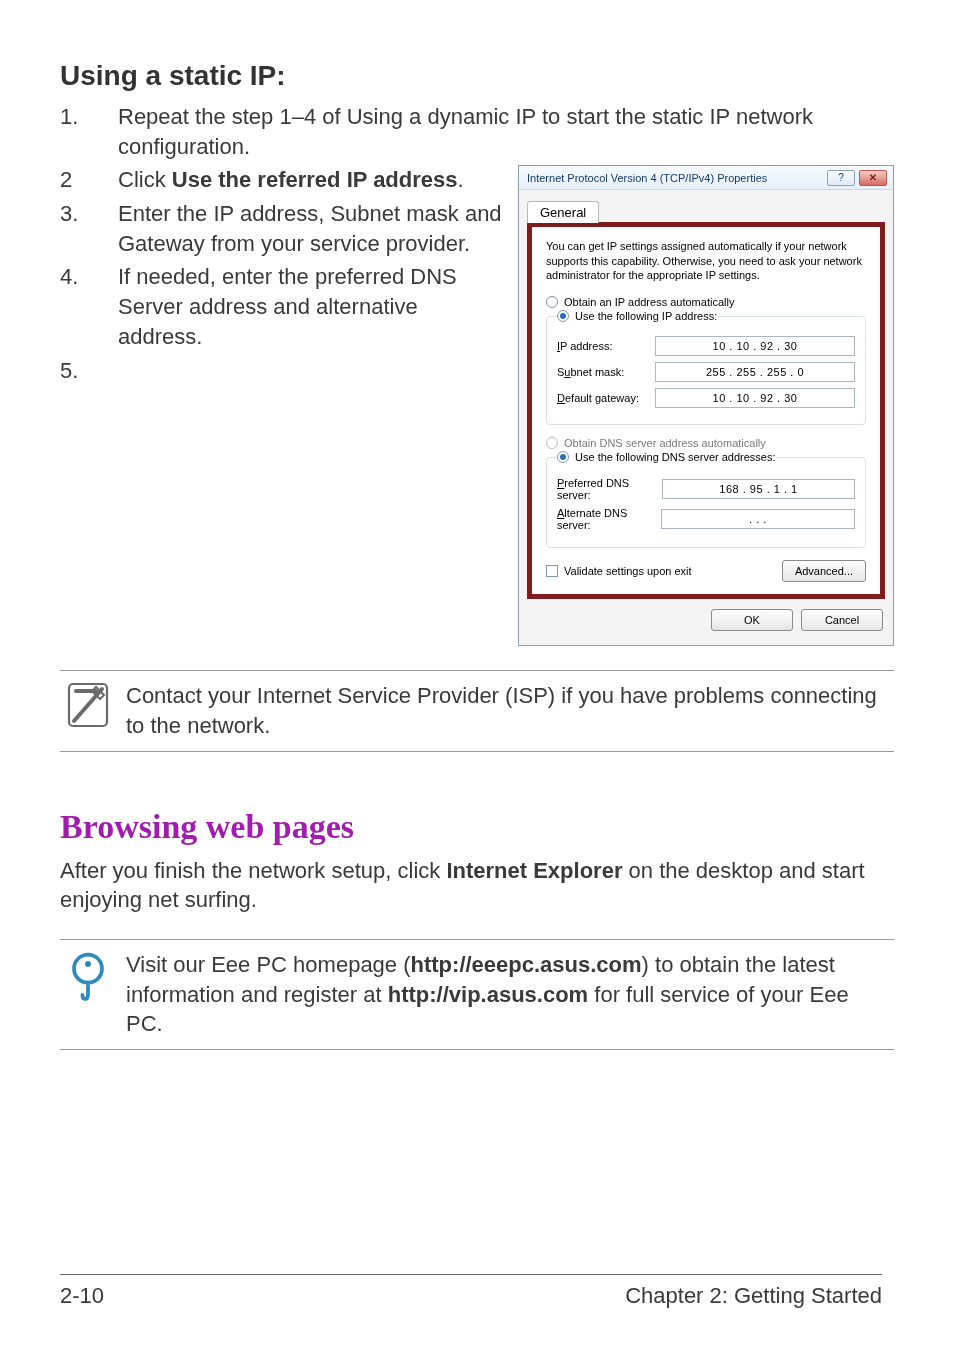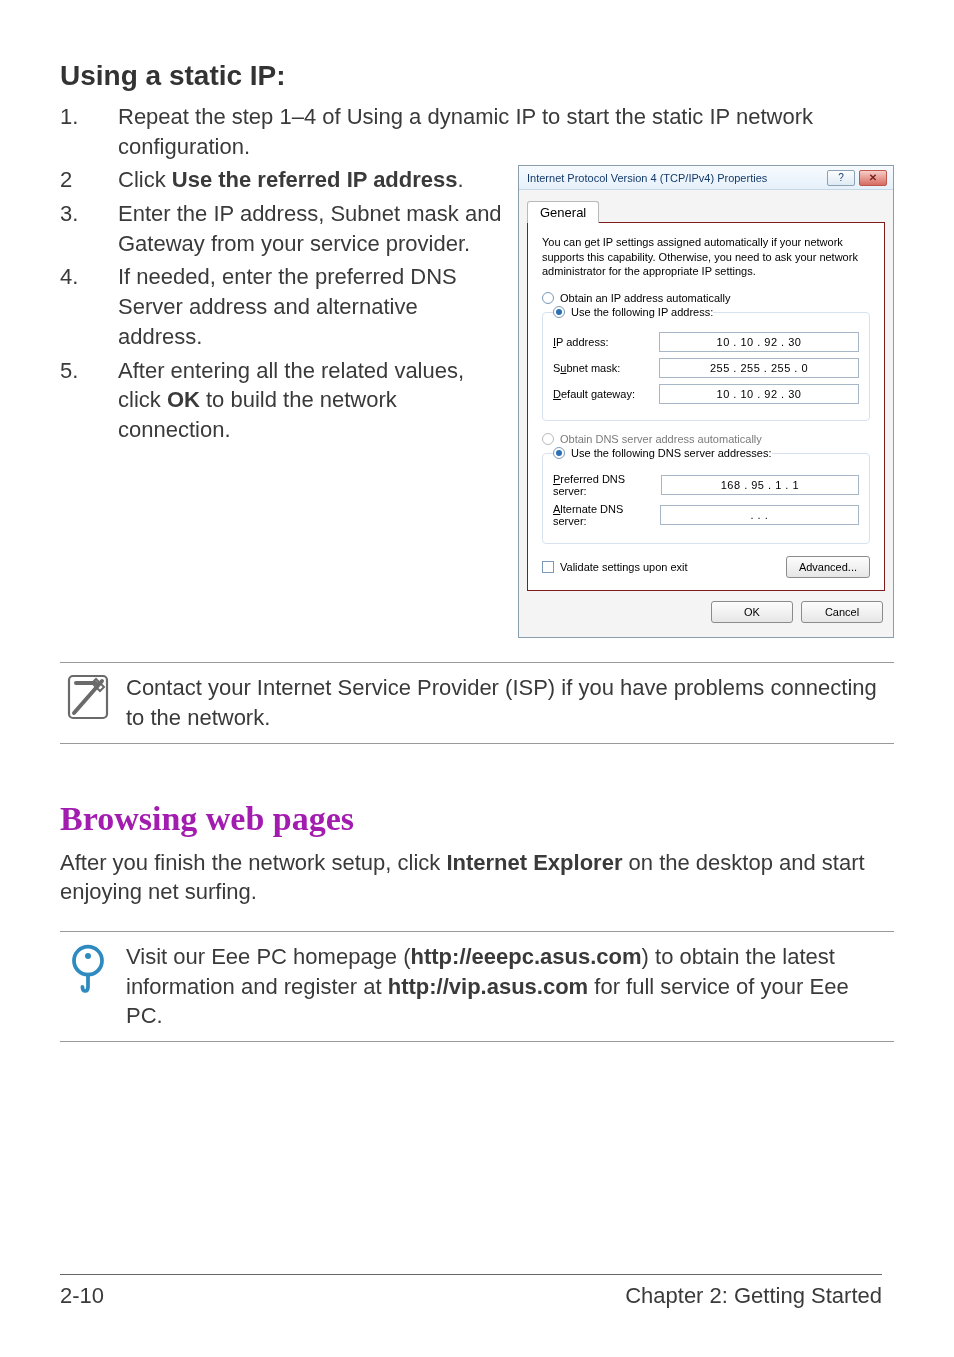--- a/index.html
+++ b/index.html
@@ -111,21 +111,21 @@
     border: 1px solid #b9b9b9;
     border-bottom: none;
     border-radius: 3px 3px 0 0;
     padding: 3px 12px;
     font-size: 13px;
     position: relative; top: 1px;
   }
   .panel {
     margin: 0 8px;
     background: #fff;
-    border: 1px solid #7f1d1d;
+    border: 5px solid #7f1d1d;
     padding: 12px 14px 12px 14px;
   }
   .desc { font-size: 11px; line-height: 1.3; margin-bottom: 14px; }
   .radio-row {
     display: flex; align-items: center; gap: 6px; margin: 4px 0;
   }
   .radio {
     width: 12px; height: 12px; border: 1px solid #7a98b8; border-radius: 50%;
     display: inline-flex; align-items: center; justify-content: center; background: #fff;
   }
@@ -190,23 +190,20 @@
         <li>
           <span class="num">3.</span>
           <span class="txt">Enter the IP address, Subnet mask and Gateway from your service provider.</span>
         </li>
         <li>
           <span class="num">4.</span>
           <span class="txt">If needed, enter the preferred DNS Server address and alternative address.</span>
         </li>
         <li>
           <span class="num">5.</span>
-          <span class="txt">
-            <span>After entering all the related values, click </span><b>OK</b><span> to build the network connection.</span>
-          </span>
         </li>
       </ol>
     </div>
 
     <div class="dlg">
       <div class="dlg-titlebar">
         <span class="title">Internet Protocol Version 4 (TCP/IPv4) Properties</span>
         <span class="wbtn">?</span>
         <span class="wbtn close">✕</span>
       </div>

